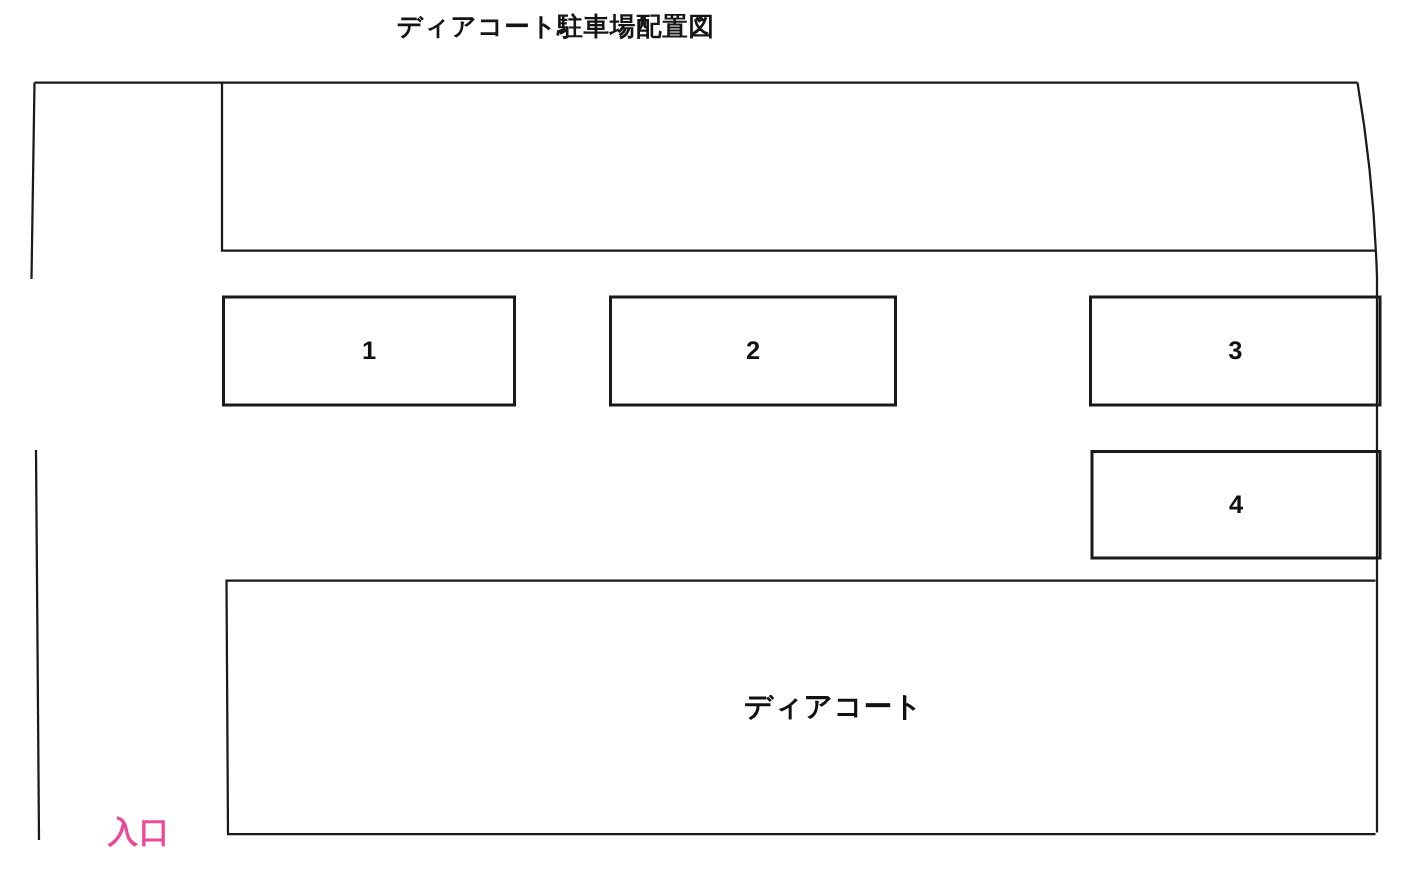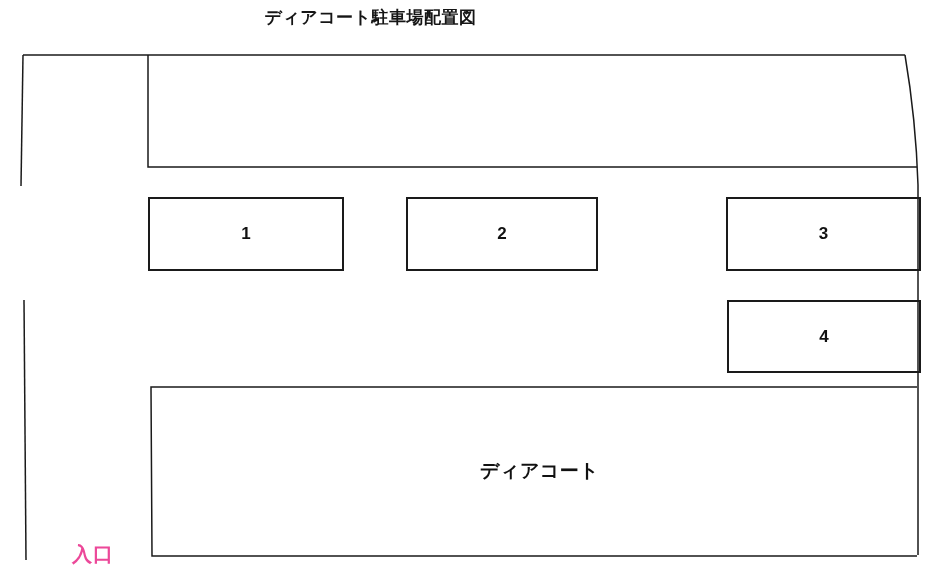--- a/index.html
+++ b/index.html
@@ -87,15 +87,15 @@
 <div class="space" style="left:406px; top:197px; width:192px; height:74px;">
   <span class="space-num">2</span>
 </div>
 <div class="space" style="left:726px; top:197px; width:195px; height:74px;">
   <span class="space-num">3</span>
 </div>
 <div class="space" style="left:727px; top:300px; width:194px; height:73px;">
   <span class="space-num">4</span>
 </div>
 
-<div class="building-label" style="left:480px; top:458px;">ディアコート</div>
+<div class="building-label" style="left:496px; top:458px;">ディアコート</div>
 
 <div class="entrance-label" style="left:72px; top:541px;">入口</div>
 
 </body></html>

